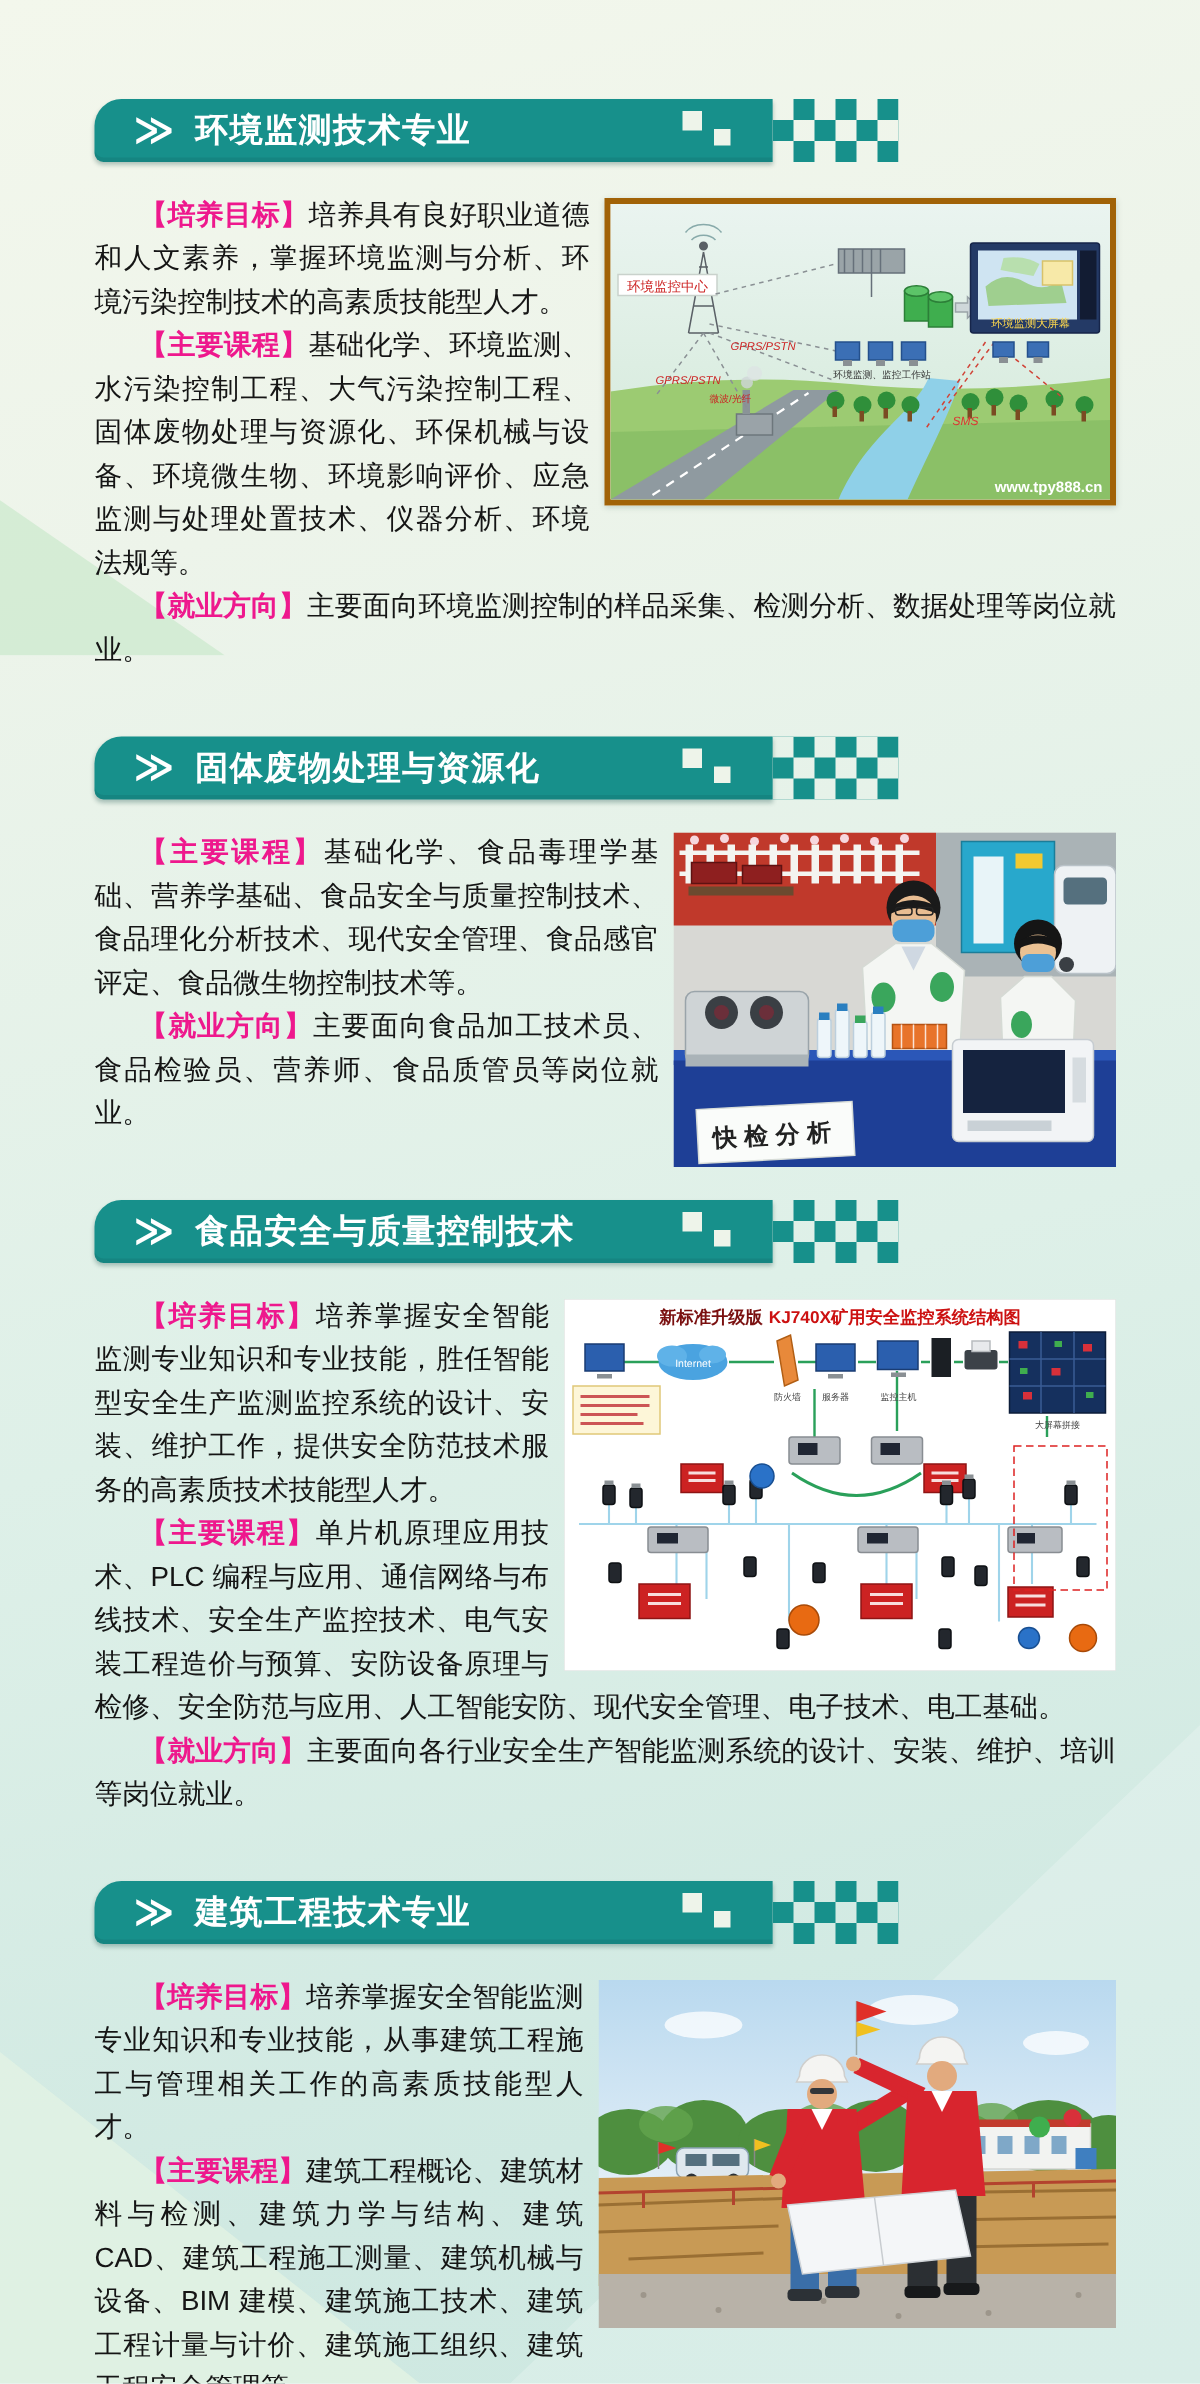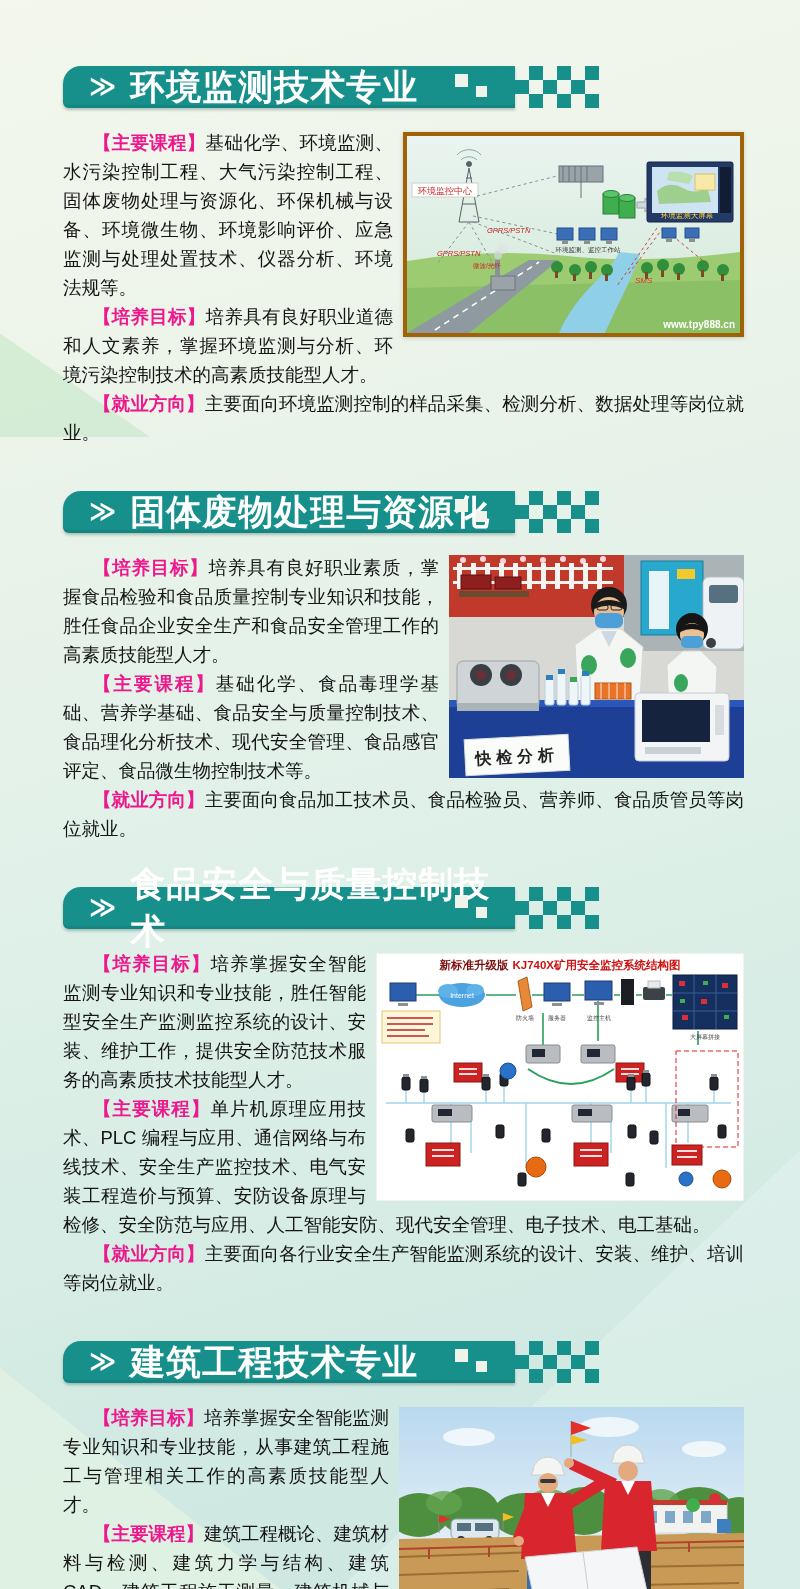--- a/index.html
+++ b/index.html
@@ -21,21 +21,21 @@
   .section{margin:0 56px 0 63px;}
   .section + .section{margin-top:44px;}
 
   .banner{
     position:relative;height:42px;width:452px;margin-bottom:20px;
     background:#17908b;border-radius:18px 0 0 6px;
     box-shadow:0 2px 3px rgba(0,60,55,.28), inset 0 -3px 0 rgba(0,0,0,.07);
     display:flex;align-items:center;
   }
   .banner .chev{color:#fff;font-size:26px;font-weight:bold;margin:0 14px 2px 26px;}
-  .banner h2{margin:0;color:#fff;font-size:35px;font-weight:bold;letter-spacing:1px;}
+  .banner h2{margin:0;color:#fff;font-size:22px;font-weight:bold;letter-spacing:1px;}
   .sq{position:absolute;background:#eef4ea;}
   .sq1{left:392px;top:8px;width:13px;height:13px;}
   .sq2{left:413px;top:20px;width:11px;height:11px;}
   .checker{
     position:absolute;left:452px;top:0;width:84px;height:42px;
     background:repeating-conic-gradient(#17908b 0% 25%,rgba(0,0,0,0) 0% 50%) 0 0/28px 28px;
   }
 
   .body{font-size:18.5px;line-height:29px;text-align:justify;}
   .body p{margin:0;text-indent:30px;}
@@ -180,22 +180,22 @@
                 <rect x="177" y="104" width="6" height="4"></rect>
                 <rect x="199" y="104" width="6" height="4"></rect>
                 <rect x="259" y="102" width="6" height="4"></rect>
                 <rect x="282" y="102" width="6" height="4"></rect>
               </g>
             <text x="181" y="116" font-size="6.5" fill="#333" text-anchor="middle">环境监测、监控工作站</text>
           </g>
           <text x="328" y="192" font-size="10" font-weight="bold" fill="#ffffff" text-anchor="end">www.tpy888.cn</text>
         </svg>
       </span>
+      <p><span class="lbl">【培养目标】</span><span>培养具有良好职业道德和人文素养，掌握环境监测与分析、环境污染控制技术的高素质技能型人才。</span></p>
       <p><span class="lbl">【主要课程】</span><span>基础化学、环境监测、水污染控制工程、大气污染控制工程、固体废物处理与资源化、环保机械与设备、环境微生物、环境影响评价、应急监测与处理处置技术、仪器分析、环境法规等。</span></p>
-      <p><span class="lbl">【培养目标】</span><span>培养具有良好职业道德和人文素养，掌握环境监测与分析、环境污染控制技术的高素质技能型人才。</span></p>
       <p><span class="lbl">【就业方向】</span><span>主要面向环境监测控制的样品采集、检测分析、数据处理等岗位就业。</span></p>
     </div>
   </div>
 
   <div class="section">
     <div class="banner">
       <span class="chev">≫</span>
       <h2>固体废物处理与资源化</h2>
       <span class="sq sq1"></span>
       <span class="sq sq2"></span>
@@ -310,21 +310,20 @@
             <rect x="266" y="150" width="9" height="30" fill="#d6dce0"></rect>
             <rect x="196" y="192" width="56" height="7" fill="#c9d1d6"></rect>
           </g>
 
           <g transform="rotate(-3 68 200)">
             <rect x="16" y="182" width="104" height="36" fill="#fafcfa" stroke="#d8ddd8"></rect>
             <text x="68" y="207" font-size="16" font-weight="bold" fill="#222" text-anchor="middle" letter-spacing="5">快检分析</text>
           </g>
         </svg>
       </span>
-      <p><span class="lbl">【培养目标】</span><span>培养具有良好职业素质，掌握食品检验和食品质量控制专业知识和技能，胜任食品企业安全生产和食品安全管理工作的高素质技能型人才。</span></p>
       <p><span class="lbl">【主要课程】</span><span>基础化学、食品毒理学基础、营养学基础、食品安全与质量控制技术、食品理化分析技术、现代安全管理、食品感官评定、食品微生物控制技术等。</span></p>
       <p><span class="lbl">【就业方向】</span><span>主要面向食品加工技术员、食品检验员、营养师、食品质管员等岗位就业。</span></p>
     </div>
   </div>
 
   <div class="section">
     <div class="banner">
       <span class="chev">≫</span>
       <h2>食品安全与质量控制技术</h2>
       <span class="sq sq1"></span>

